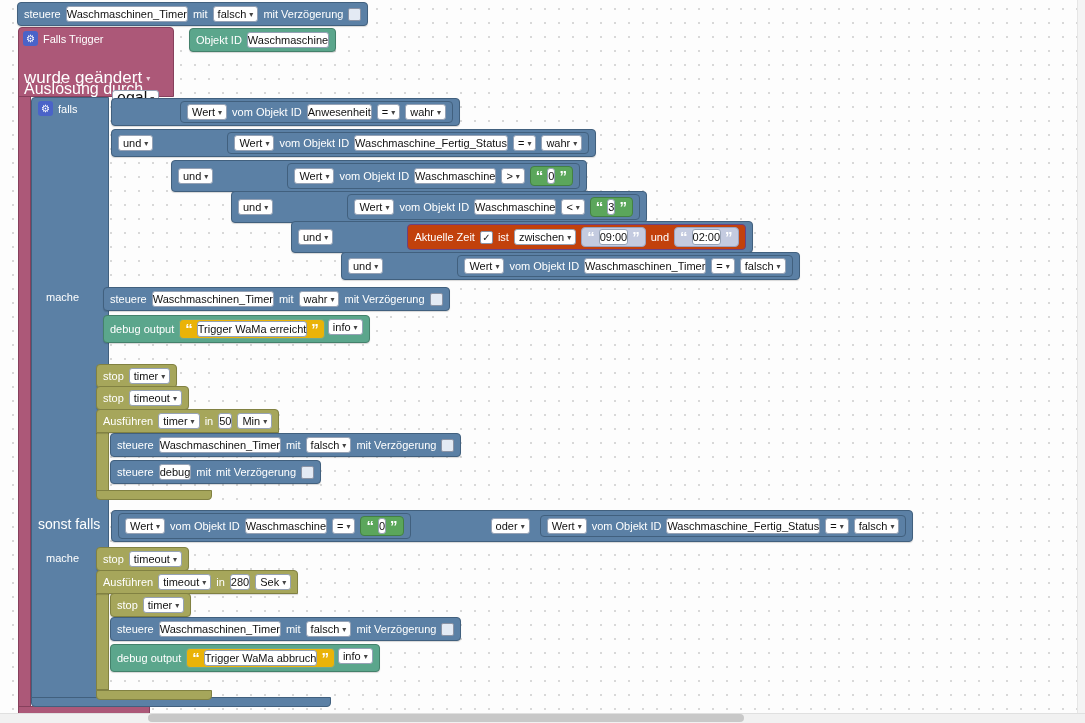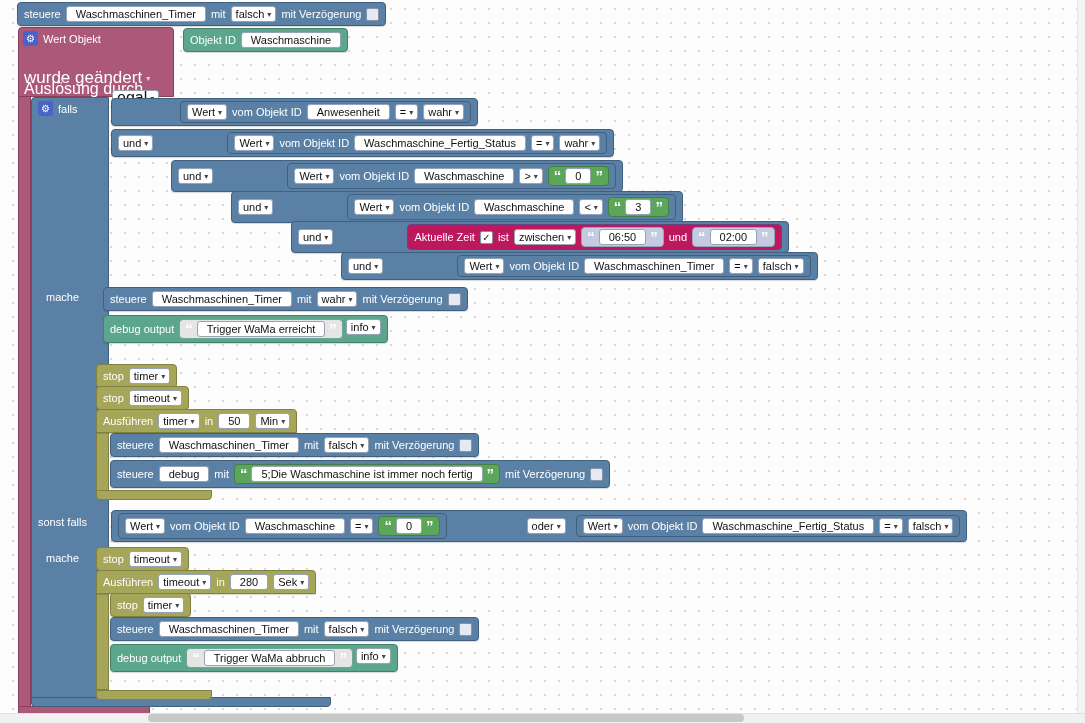--- a/index.html
+++ b/index.html
@@ -15,41 +15,41 @@
   .slab{position:absolute;display:flex;align-items:center;gap:0;padding:2px 6px;
     border-radius:4px;border:1px solid rgba(0,0,0,.28);font-size:11px;
     box-shadow:0 1px 1px rgba(0,0,0,.15)}
   .iblk{display:inline-flex;align-items:center;gap:5px;padding:2px 6px;border-radius:4px;
     border:1px solid rgba(0,0,0,.28);font-size:11px;white-space:nowrap}
   .col{flex-direction:row;align-items:flex-start;gap:3px}
   .row{display:flex;align-items:center;gap:5px}
   .c-blue{background:#5B80A5;border-color:#41607e}
   .c-pink{background:#AC5878;border-color:#86405c}
   .c-teal{background:#5BA68C;border-color:#44816b}
-  .c-purple{background:#be185d;border-color:#6a4281}
+  .c-purple{background:#c2410c;border-color:#6a4281}
   .c-olive{background:#A6A65B;border-color:#818142}
   .lbl{color:#fff;white-space:nowrap}
-  .field{background:#fff;border:1px solid #96a2b5;border-radius:3px;padding:0 9px;color:#111;
+  .field{background:#fff;border:1px solid #96a2b5;border-radius:3px;padding:0 0;color:#111;
     height:16px;line-height:14px;display:inline-flex;align-items:center;white-space:nowrap}
   .dd{background:#fff;border:1px solid #96a2b5;border-radius:3px;padding:0 4px;color:#111;
     height:16px;display:inline-flex;align-items:center;gap:3px;white-space:nowrap}
   .dd::after{content:"▾";font-size:8px;color:#444}
   .ddflat{color:#fff;display:inline-flex;align-items:center;gap:4px;white-space:nowrap}
   .ddflat::after{content:"▾";font-size:8px;color:#ecd3de}
   .chk{width:13px;height:13px;background:#e3eaf4;border:1px solid #8a93a5;border-radius:2px;
     display:inline-flex;align-items:center;justify-content:center;font-size:10px;color:#222;flex:none}
   .chk.w{background:#fff}
   .gear{position:absolute;width:15px;height:15px;border-radius:3px;background:#4a63c8;color:#fff;
     display:inline-flex;align-items:center;justify-content:center;font-size:10px;line-height:15px}
   .quote{display:inline-flex;align-items:center;gap:4px;padding:1px 5px;border-radius:4px;
     border:1px solid rgba(0,0,0,.25)}
   .quote::before{content:"“";color:#fff;font-weight:bold;font-size:15px;line-height:8px}
   .quote::after{content:"”";color:#fff;font-weight:bold;font-size:15px;line-height:8px}
   .qg{background:#5BA65B;border-color:#438043}
-  .qt{background:#e5e5e5;border-color:#6fa890}
+  .qt{background:#eab308;border-color:#6fa890}
   .qp{background:#C4CBE0;border-color:#9aa3c0}
   .sp62{width:62px;flex:none}
   .spu{width:74px;flex:none}
   .spA{width:80px;flex:none}
   .sp10{width:10px;flex:none}
   .htrack{position:absolute;left:0;top:713px;width:1085px;height:10px;background:#f1f1f1;border-top:1px solid #e0e0e0}
   .hthumb{position:absolute;left:148px;top:714px;width:596px;height:8px;background:#c8c8c8;border-radius:4px}
   .vtrack{position:absolute;left:1077px;top:0;width:8px;height:713px;background:#f4f4f4;border-left:1px solid #e6e6e6}
 </style>
 </head>
@@ -63,35 +63,35 @@
     <span class="lbl">mit</span>
     <span class="dd">falsch</span>
     <span class="lbl">mit Verzögerung</span>
     <span class="chk"></span>
   </div>
 
   <div class="part c-pink" style="left:18px;top:27px;width:156px;height:70px;border-radius:4px 4px 0 0"></div>
   <div class="part c-pink" style="left:18px;top:96px;width:13px;height:615px"></div>
   <div class="part c-pink" style="left:18px;top:706px;width:132px;height:11px;border-radius:0 0 4px 4px"></div>
   <span class="gear" style="left:23px;top:31px">⚙</span>
-  <span class="abs lbl" style="left:43px;top:33px;font-size:11px">Wert Objekt</span>
-  <div class="block c-teal" style="left:183px;top:28px">
+  <span class="abs lbl" style="left:43px;top:33px;font-size:11px">Falls Trigger</span>
+  <div class="block c-teal" style="left:189px;top:28px">
     <span class="lbl">Objekt ID</span>
     <span class="field">Waschmaschine</span>
   </div>
   <span class="abs ddflat" style="left:24px;top:68px;font-size:17px">wurde geändert</span>
   <span class="abs lbl" style="left:24px;top:80px;font-size:16px">Auslösung durch</span>
   <span class="abs dd" style="left:112px;top:90px">egal</span>
 
   <div class="part c-blue" style="left:31px;top:97px;width:78px;height:607px;border-radius:4px 0 0 4px"></div>
   <div class="part c-blue" style="left:31px;top:697px;width:300px;height:10px;border-radius:0 0 4px 4px"></div>
   <span class="gear" style="left:38px;top:101px">⚙</span>
   <span class="abs lbl" style="left:58px;top:103px;font-size:11px">falls</span>
   <span class="abs lbl" style="left:46px;top:291px;font-size:11px">mache</span>
-  <span class="abs lbl" style="left:38px;top:516px;font-size:11px">sonst falls</span>
+  <span class="abs lbl" style="left:38px;top:516px;font-size:14px">sonst falls</span>
   <span class="abs lbl" style="left:46px;top:552px;font-size:11px">mache</span>
 
   <div class="slab c-blue" style="left:111px;top:98px">
     <span class="sp62"></span>
     <span class="iblk c-blue">
       <span class="dd">Wert</span>
       <span class="lbl">vom Objekt ID</span>
       <span class="field">Anwesenheit</span>
       <span class="dd">=</span>
       <span class="dd">wahr</span>
@@ -140,21 +140,21 @@
 
   <div class="slab c-blue" style="left:291px;top:221px">
     <span class="dd">und</span>
     <span class="spu"></span>
     <span class="iblk c-purple">
       <span class="lbl">Aktuelle Zeit</span>
       <span class="chk w">✓</span>
       <span class="lbl">ist</span>
       <span class="dd">zwischen</span>
       <span class="quote qp">
-        <span class="field">06:50</span>
+        <span class="field">09:00</span>
       </span>
       <span class="lbl">und</span>
       <span class="quote qp">
         <span class="field">02:00</span>
       </span>
     </span>
   </div>
 
   <div class="slab c-blue" style="left:341px;top:252px">
     <span class="dd">und</span>
@@ -215,23 +215,20 @@
     <span class="lbl">mit</span>
     <span class="dd">falsch</span>
     <span class="lbl">mit Verzögerung</span>
     <span class="chk"></span>
   </div>
 
   <div class="block c-blue" style="left:110px;top:460px">
     <span class="lbl">steuere</span>
     <span class="field">debug</span>
     <span class="lbl">mit</span>
-    <span class="quote qg">
-      <span class="field">5;Die Waschmaschine ist immer noch fertig</span>
-    </span>
     <span class="lbl">mit Verzögerung</span>
     <span class="chk"></span>
   </div>
 
   <div class="slab c-blue" style="left:111px;top:510px">
     <span class="iblk c-blue">
       <span class="dd">Wert</span>
       <span class="lbl">vom Objekt ID</span>
       <span class="field">Waschmaschine</span>
       <span class="dd">=</span>

